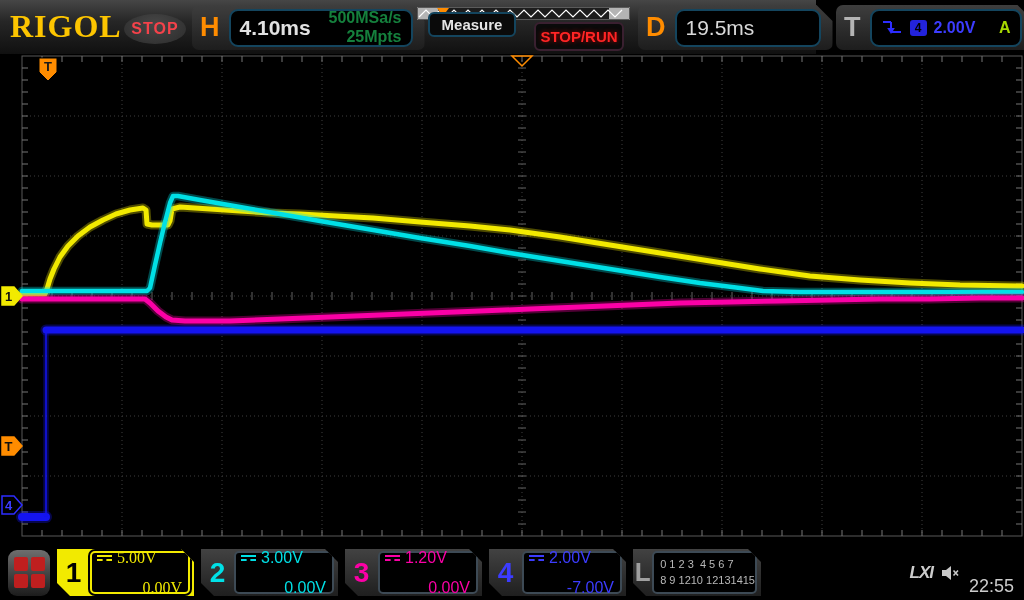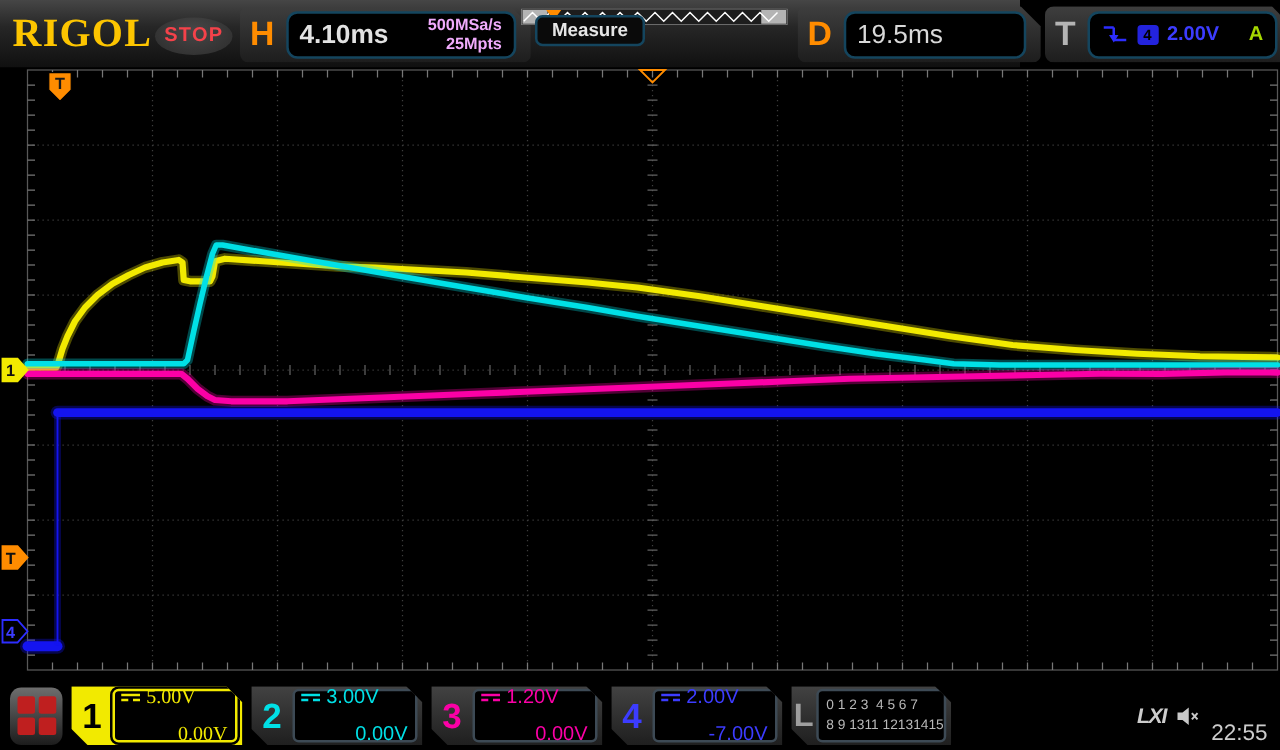--- a/index.html
+++ b/index.html
@@ -22,21 +22,21 @@
          clip-path:polygon(0 0, calc(100% - 16px) 0, 100% 16px, 100% 100%, 0 100%);
          border-radius:7px; padding:0 12px 0 8px; }
   .grp-label { font-size:27px; font-weight:bold; margin-right:9px; }
   .lbl-orange { color:#ff8c00; }
   .lbl-gray { color:#b4b4b4; }
   .val-box { height:38px; background:#000; border:2px solid #14455e; border-radius:9px;
              display:flex; align-items:center; padding:0 9px; }
   .h-grp { left:192px; }
   .h-box { width:184px;font-weight:bold; }
   .h-scale { color:#e2e2e2; font-size:21px; }
-  .h-right { margin-left:auto; text-align:right; color:#f0abfc; font-size:13px; line-height:1.15; }
+  .h-right { margin-left:auto; text-align:right; color:#15803d; font-size:16px; line-height:1.15; }
   .d-grp { left:638px; }
   .d-box { width:146px; }
   .d-value { color:#d9d9d9; font-size:21px; }
   .t-grp { left:836px; }
   .t-box { width:152px; gap:7px; }
   .t-level { color:#3c3cff; font-size:16px; font-weight:bold; }
   .t-mode { margin-left:auto; color:#a6d800; font-weight:bold; font-size:16px; }
   .src-badge { width:17px; height:16px; background:#2323dd; border-radius:3px; color:#000;
                font-weight:bold; font-size:12px; display:flex; align-items:center; justify-content:center; }
   .topbtn { position:absolute; background:#0a0a0a; border:2px solid #14455e; border-radius:6px;
@@ -110,20 +110,21 @@
 
     <svg class="wave-strip" id="strip-svg" viewBox="0 0 213 13">
         <rect x="0" y="0" width="213" height="13" fill="#1d1d1d" stroke="#9a9a9a" stroke-width="1"></rect>
         <rect x="1" y="1" width="20" height="11" fill="#b4b4b4"></rect>
         <rect x="192" y="1" width="20" height="11" fill="#b4b4b4"></rect>
         <polyline points="2,10 9,3 16,10 23,3 30,10 37,3 44,10 51,3 58,10 65,3 72,10 79,3 86,10 93,3 100,10 107,3 114,10 121,3 128,10 135,3 142,10 149,3 156,10 163,3 170,10 177,3 184,10 191,3 198,10 205,3" fill="none" stroke="#fff" stroke-width="1.2"></polyline>
         <polygon points="20,1 32,1 26,9" fill="#ff8c00"></polygon>
       </svg>
 
     <div class="topbtn measure-btn">Measure</div>
+    <div class="topbtn stoprun-btn">STOP/RUN</div>
 
     <div class="grp d-grp">
       <span class="grp-label lbl-orange">D</span>
       <div class="val-box d-box">
         <span class="d-value">19.5ms</span>
       </div>
     </div>
 
     <div class="grp t-grp">
       <span class="grp-label lbl-gray">T</span>
@@ -518,21 +519,21 @@
           <span>2.00V</span>
         </div>
         <div class="ch-row2">-7.00V</div>
       </div>
     </div>
 
     <div class="l-block">
       <span class="l-label">L</span>
       <div class="l-box">
         <span>0 1 2 3  4 5 6 7</span>
-        <span>8 9 1311 12131415</span>
+        <span>8 9 1210 12131415</span>
       </div>
     </div>
 
     <div class="status">
       <span class="lxi">LXI</span>
       <svg width="20" height="16" viewBox="0 0 20 16">
         <polygon points="1,5 5,5 10,1 10,15 5,11 1,11" fill="#c8c8c8"></polygon>
         <path d="M12.5 5.5 L17 10.5 M17 5.5 L12.5 10.5" stroke="#c8c8c8" stroke-width="1.6"></path>
       </svg>
       <span class="clock">22:55</span>

